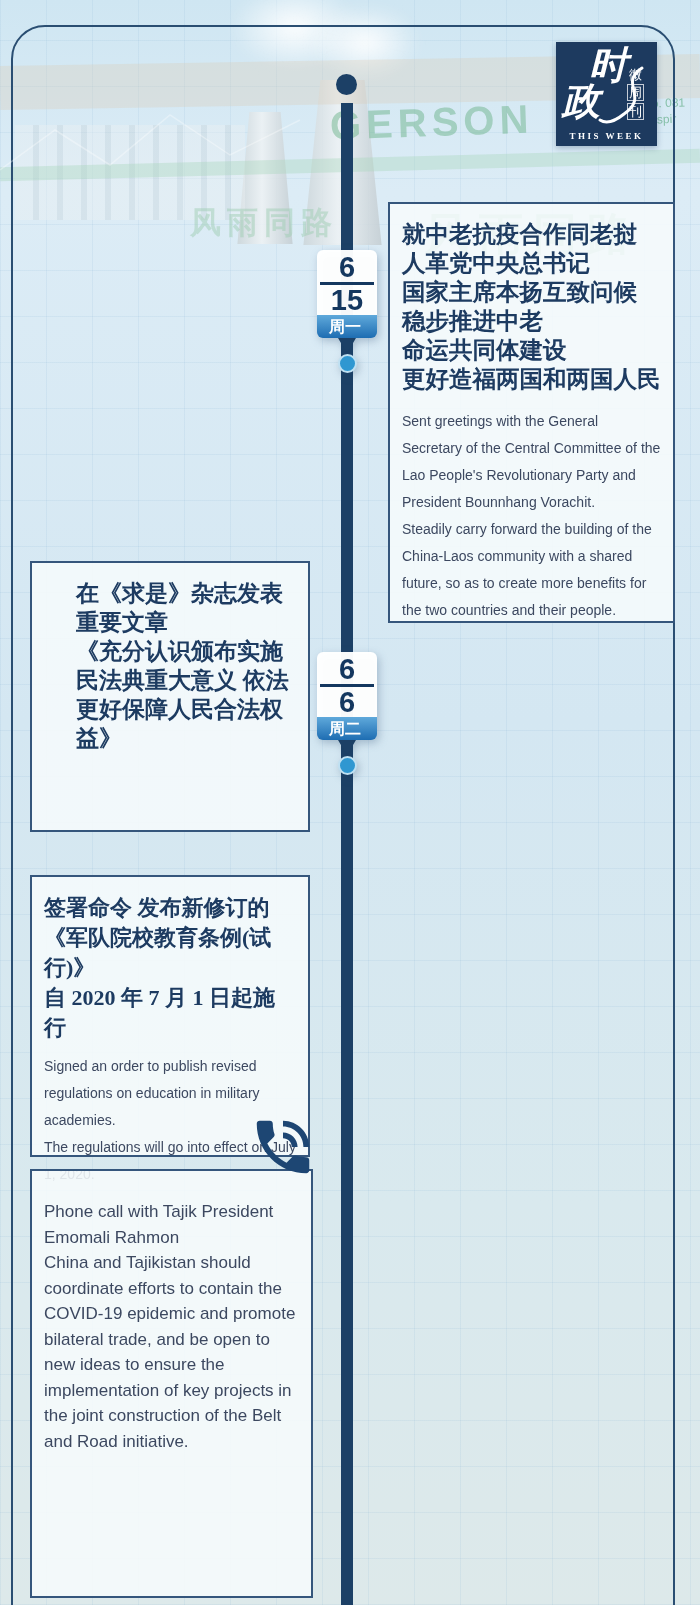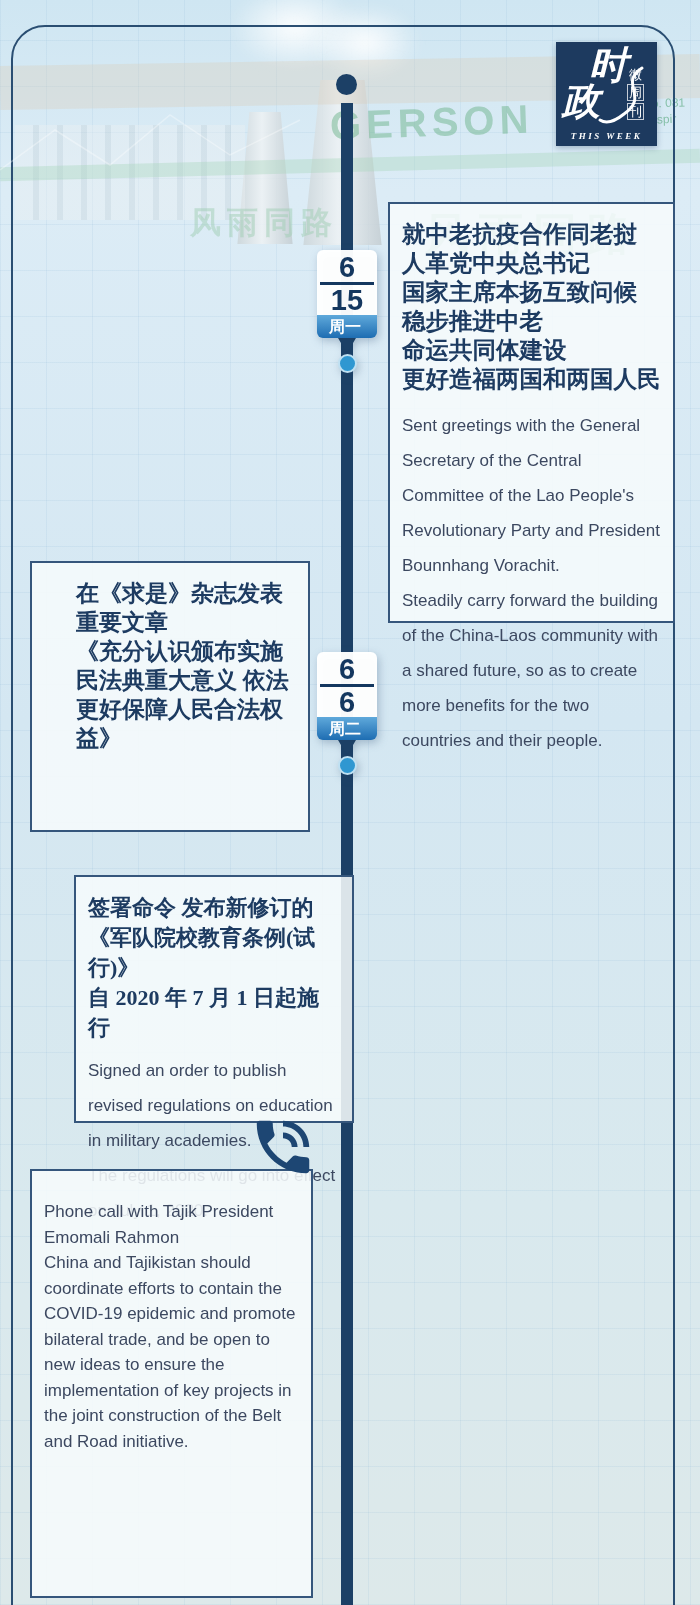--- a/index.html
+++ b/index.html
@@ -54,34 +54,34 @@
   .badge-month,.badge-day{text-align:center;font-size:29px;line-height:30px;font-weight:600;color:#14375f;}
   .badge-month{border-bottom:3px solid #14375f;margin:0 3px;}
   .badge-weekday{height:23px;line-height:23px;background:linear-gradient(180deg,#5fa9db,#1e6db2);
     color:#fff;font-size:16px;font-weight:700;text-align:right;padding-right:16px;border-radius:0 0 6px 6px;}
   .badge-arrow{width:0;height:0;margin:0 auto;border-left:9px solid transparent;border-right:9px solid transparent;border-top:15px solid #1c4066;}
   .badge-dot{width:15px;height:15px;border-radius:50%;background:#2f97d1;border:2px solid #bfe0f2;margin:1px auto 0;}
   
   .card{position:absolute;background:rgba(246,250,252,.88);border:2px solid #35567c;z-index:3;box-sizing:border-box;padding:16px 12px;}
   .card-title{white-space:pre-line;font-family:"Liberation Serif","DejaVu Serif",serif;
     color:#1d3b61;font-weight:700;line-height:29px;margin:0;}
-  .card-body{white-space:pre-line;color:#3c4860;font-size:17px;line-height:35px;margin:14px 0 0;}
+  .card-body{white-space:pre-line;color:#3c4860;font-size:14px;line-height:27px;margin:14px 0 0;}
   .c1 .card-title{font-size:23.5px;}
   .c2 .card-title{font-size:23px;margin-left:32px;}
   .c3 .card-title{font-size:22px;line-height:30px;}
   .c3 .card-body{margin-top:10px;}
   .c4 .card-title{font-size:21.5px;}
   .c4 .card-body{font-size:17px;line-height:25.5px;margin-top:12px;}
   
   .logo{left:556px;top:42px;width:101px;height:104px;background:#1d3a5f;z-index:5;box-shadow:0 2px 6px rgba(20,50,90,.3);}
   .logo-char{position:absolute;color:#fff;font-family:"Liberation Serif",serif;font-style:italic;font-weight:bold;font-size:38px;line-height:1;}
   .logo-sub{position:absolute;left:71px;top:25px;display:flex;flex-direction:column;align-items:center;color:#fff;font-size:13px;line-height:15px;font-family:"Liberation Serif",serif;}
   .logo-sub .boxed{border:1px solid rgba(255,255,255,.75);padding:0 1px;margin-top:2px;}
   .logo-en{position:absolute;left:0;bottom:5px;width:100%;text-align:center;color:#fff;
-    font-family:"Liberation Serif",serif;font-style:italic;font-weight:bold;font-size:9px;letter-spacing:2.5px;}
+    font-family:"Liberation Serif",serif;font-weight:bold;font-size:9px;letter-spacing:2.5px;}
   .phone-wrap{left:248px;top:1112px;width:70px;height:70px;z-index:4;}
 </style>
 </head>
 <body>
 
 <div id="poster">
 
   <div class="abs bg-grid"></div>
   <div class="abs photo photo-city"></div>
 
@@ -168,21 +168,21 @@
   </div>
 
   <div class="card c2" style="left:30px;top:561px;width:280px;height:271px;">
     <h2 class="card-title">在《求是》杂志发表
 重要文章
 《充分认识颁布实施
 民法典重大意义 依法
 更好保障人民合法权益》</h2>
   </div>
 
-  <div class="card c3" style="left:30px;top:875px;width:280px;height:248px;margin-left:44px;">
+  <div class="card c3" style="left:30px;top:875px;width:280px;height:282px;">
     <h2 class="card-title">签署命令 发布新修订的
 《军队院校教育条例(试行)》
 自 2020 年 7 月 1 日起施行</h2>
     <p class="card-body">Signed an order to publish revised regulations on education in military academies.
 The regulations will go into effect on July 1, 2020.</p>
   </div>
 
   <div class="abs phone-wrap">
     <svg width="70" height="70" viewBox="0 0 24 24">
       <path fill="#1d4673" d="M6.62 10.79c1.44 2.83 3.76 5.14 6.59 6.59l2.2-2.2c.27-.27.67-.36 1.02-.24 1.12.37 2.33.57 3.57.57.55 0 1 .45 1 1V20c0 .55-.45 1-1 1-9.39 0-17-7.61-17-17 0-.55.45-1 1-1h3.5c.55 0 1 .45 1 1 0 1.25.2 2.45.57 3.57.11.35.03.74-.25 1.02l-2.2 2.2z"></path>

